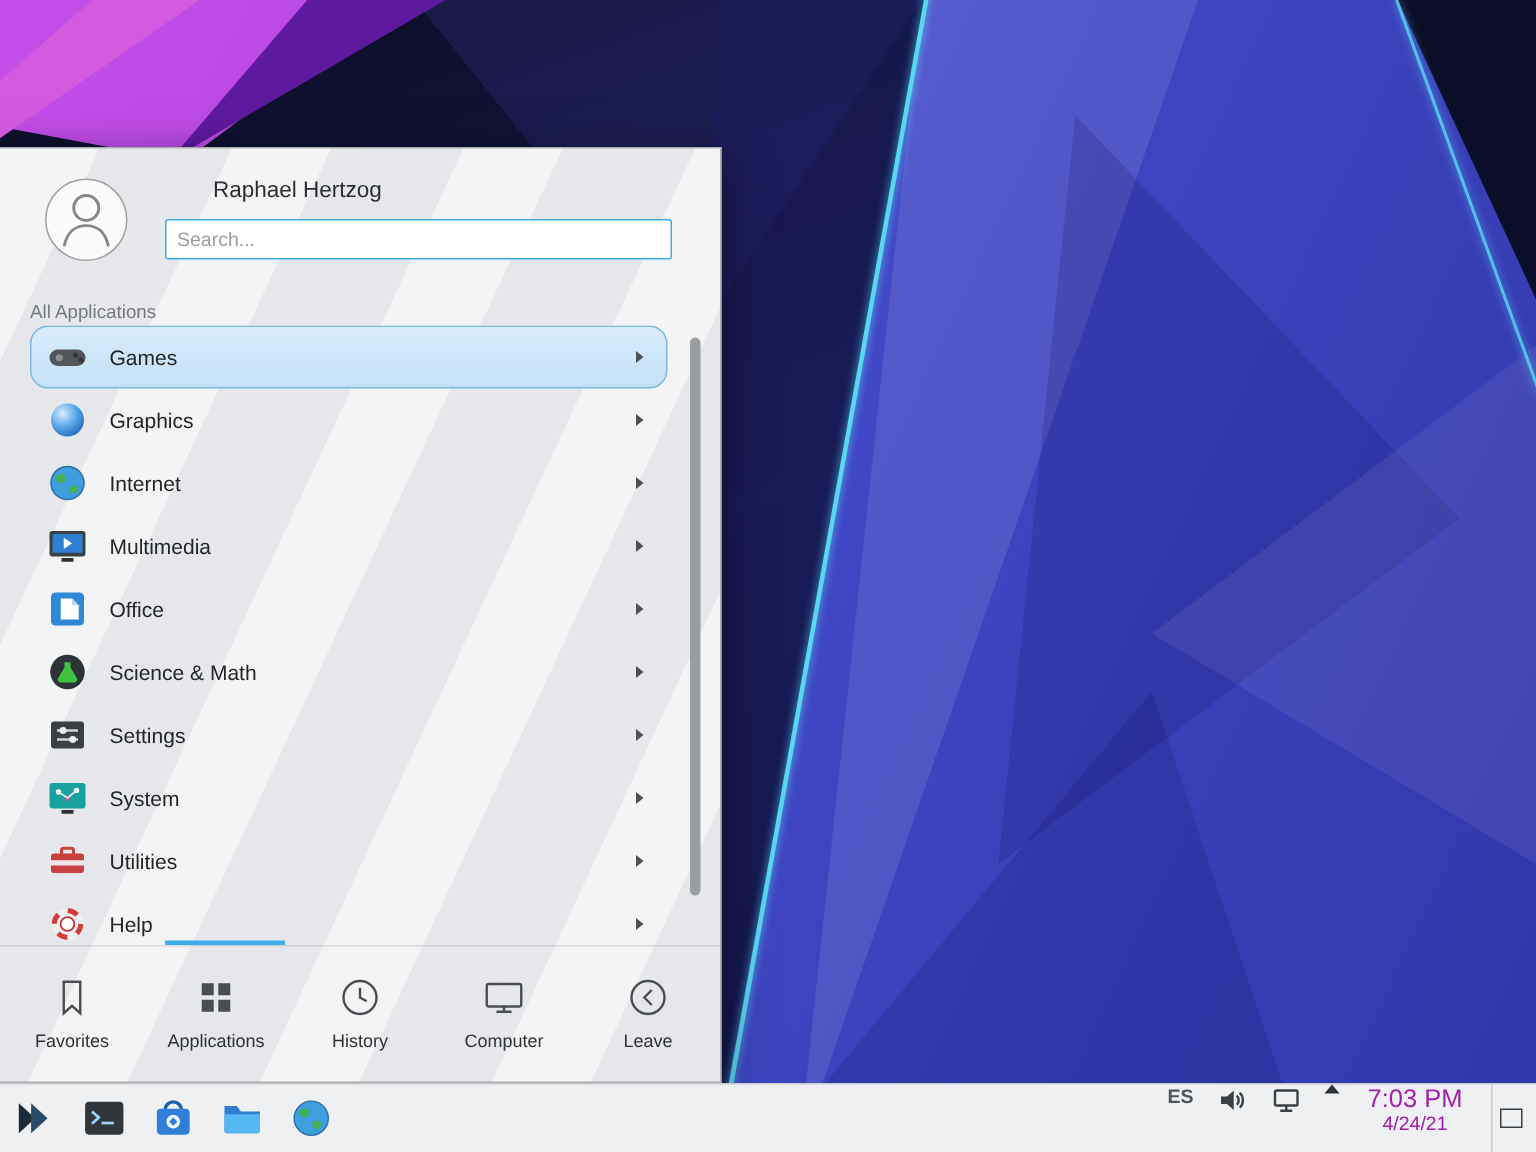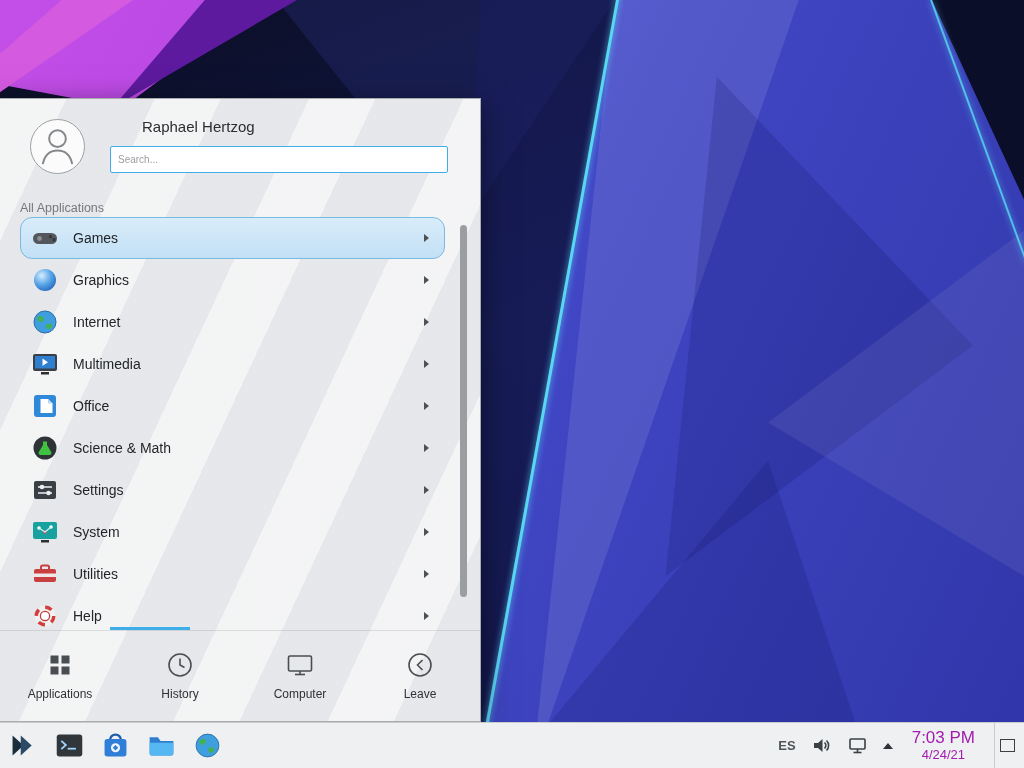--- a/index.html
+++ b/index.html
@@ -31,21 +31,21 @@
              background: #ecedef; border: 1px solid #a9acae; border-left: none;
              box-shadow: 0 8px 28px rgba(0,0,0,0.5); }
   .kickoff::before { content: ""; position: absolute; inset: 0; pointer-events: none;
              background: repeating-linear-gradient(115deg, rgba(255,255,255,0.40) 0 60px, rgba(208,212,220,0.22) 60px 140px); }
   .ko-inner { position: absolute; inset: 0; }
 
   .avatar { position: absolute; left: 30px; top: 20px; width: 55px; height: 55px; border-radius: 50%;
             background: #fbfbfb; border: 1px solid #9da0a3; display:flex; align-items:center; justify-content:center; }
   .user-name { position: absolute; left: 110px; top: 19px; font-size: 15px; color: #2b2e31; margin-left: 32px; }
   .search-input { position: absolute; left: 110px; top: 47px; width: 338px; height: 27px;
-            border: 1px solid #3daee9; border-radius: 2px; background: #fff; font-size: 10px;
+            border: 1px solid #3daee9; border-radius: 2px; background: #fff; font-size: 13px;
             padding: 0 7px; color: #232629; outline: none; font-family: "Liberation Sans", sans-serif; }
   .search-input::placeholder { color: #9a9ea2; }
 
   .section-label { position: absolute; left: 20px; top: 102px; font-size: 12.5px; color: #75797d; }
 
   .app-list { position: absolute; left: 0; top: 118px; width: 100%; height: 414px; overflow: hidden; }
   .app-row { height: 42px; display: flex; align-items: center; width: 425px; margin-left: 20px;
              border: 1px solid transparent; border-radius: 12px; padding: 0 10px; cursor: default; }
   .app-row.selected { background: linear-gradient(#d9ecfa, #c2e0f5); border-color: #79b9e2; }
   .app-icon { width: 28px; height: 28px; margin-right: 14px; flex: 0 0 28px; }
@@ -65,21 +65,21 @@
             gap: 7px; cursor: default; }
   .ko-tab svg { width: 30px; height: 30px; display: block; }
   .ko-tab-label { font-size: 12px; color: #2f3234; }
 
   
   .taskbar { position: absolute; left: 0; bottom: 0; width: 100%; height: 46px; background: #eef0f1;
              border-top: 1px solid #c9cbcd; display: flex; align-items: center; z-index: 5; }
   .tb-left { display: flex; align-items: center; gap: 13px; padding-left: 7px; }
   .tb-app { width: 33px; height: 33px; display: flex; align-items: center; justify-content: center; }
   .tb-app svg { width: 31px; height: 31px; display: block; }
-  .tb-right { margin-left: auto; display: flex; align-items: center; gap: 15px; padding-right: 4px; }
+  .tb-right { margin-left: auto; display: flex; gap: 15px; padding-right: 4px; }
   .kbd-layout { font-weight: bold; color: #50555a; font-size: 13px; }
   .tray-icon svg { width: 21px; height: 21px; display: block; }
   .caret-up { width: 0; height: 0; border-bottom: 6px solid #2f3337; border-left: 5px solid transparent;
               border-right: 5px solid transparent; }
   .clock { text-align: center; color: #a21caf; line-height: 1.15; padding: 0 4px; }
   .clock .time { font-size: 17px; }
   .clock .date { font-size: 13px; }
   .show-desktop { width: 26px; height: 46px; border-left: 1px solid #c9cbcd;
               display: flex; align-items: center; justify-content: center; }
   .show-desktop .sq { width: 15px; height: 13px; border: 1.5px solid #3b4045; background: transparent; }
@@ -254,20 +254,26 @@
       </div>
 
     </div>
 
     <div class="scrollbar-thumb"></div>
 
     <div class="footer-sep"></div>
     <div class="tab-indicator"></div>
     <div class="ko-footer">
 
+      <div class="ko-tab">
+        <svg viewBox="0 0 30 30">
+          <path d="M9.5 4.5 h11 v21 l-5.5 -5 l-5.5 5 Z" fill="none" stroke="#4a4e52" stroke-width="1.6"></path>
+        </svg>
+        <span class="ko-tab-label">Favorites</span>
+      </div>
 
       <div class="ko-tab">
         <svg viewBox="0 0 30 30">
           <rect x="5.5" y="5.5" width="8" height="8" fill="#4a4e52"></rect>
             <rect x="16.5" y="5.5" width="8" height="8" fill="#4a4e52"></rect>
             <rect x="5.5" y="16.5" width="8" height="8" fill="#4a4e52"></rect>
             <rect x="16.5" y="16.5" width="8" height="8" fill="#4a4e52"></rect>
         </svg>
         <span class="ko-tab-label">Applications</span>
       </div>

